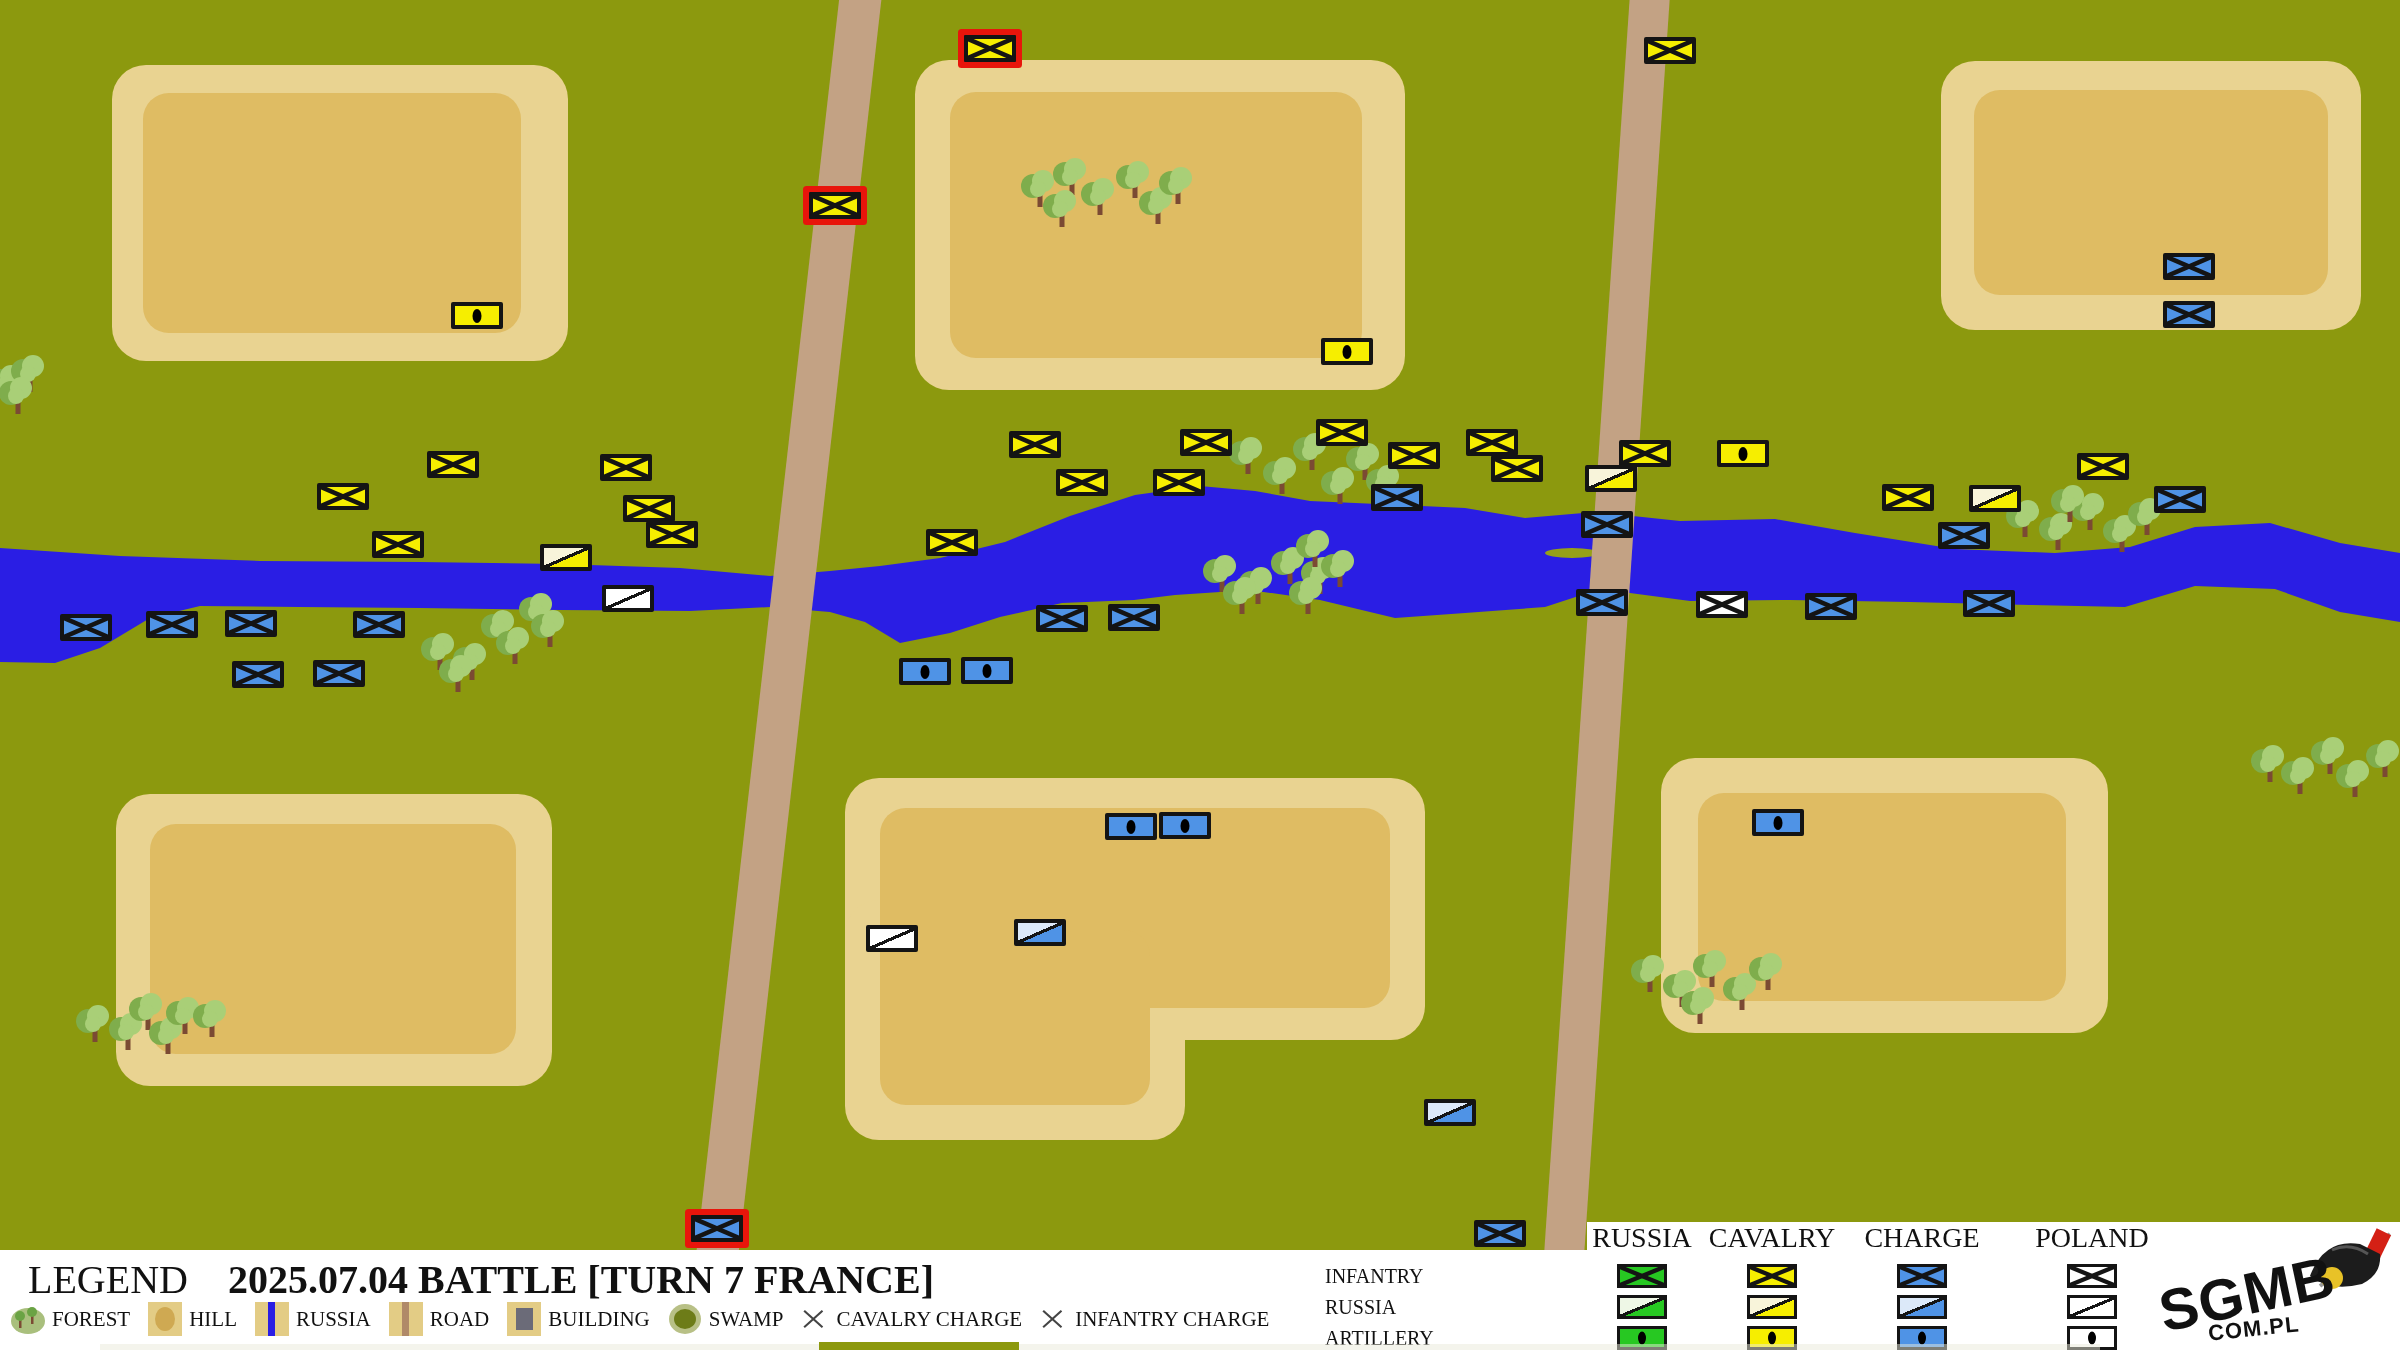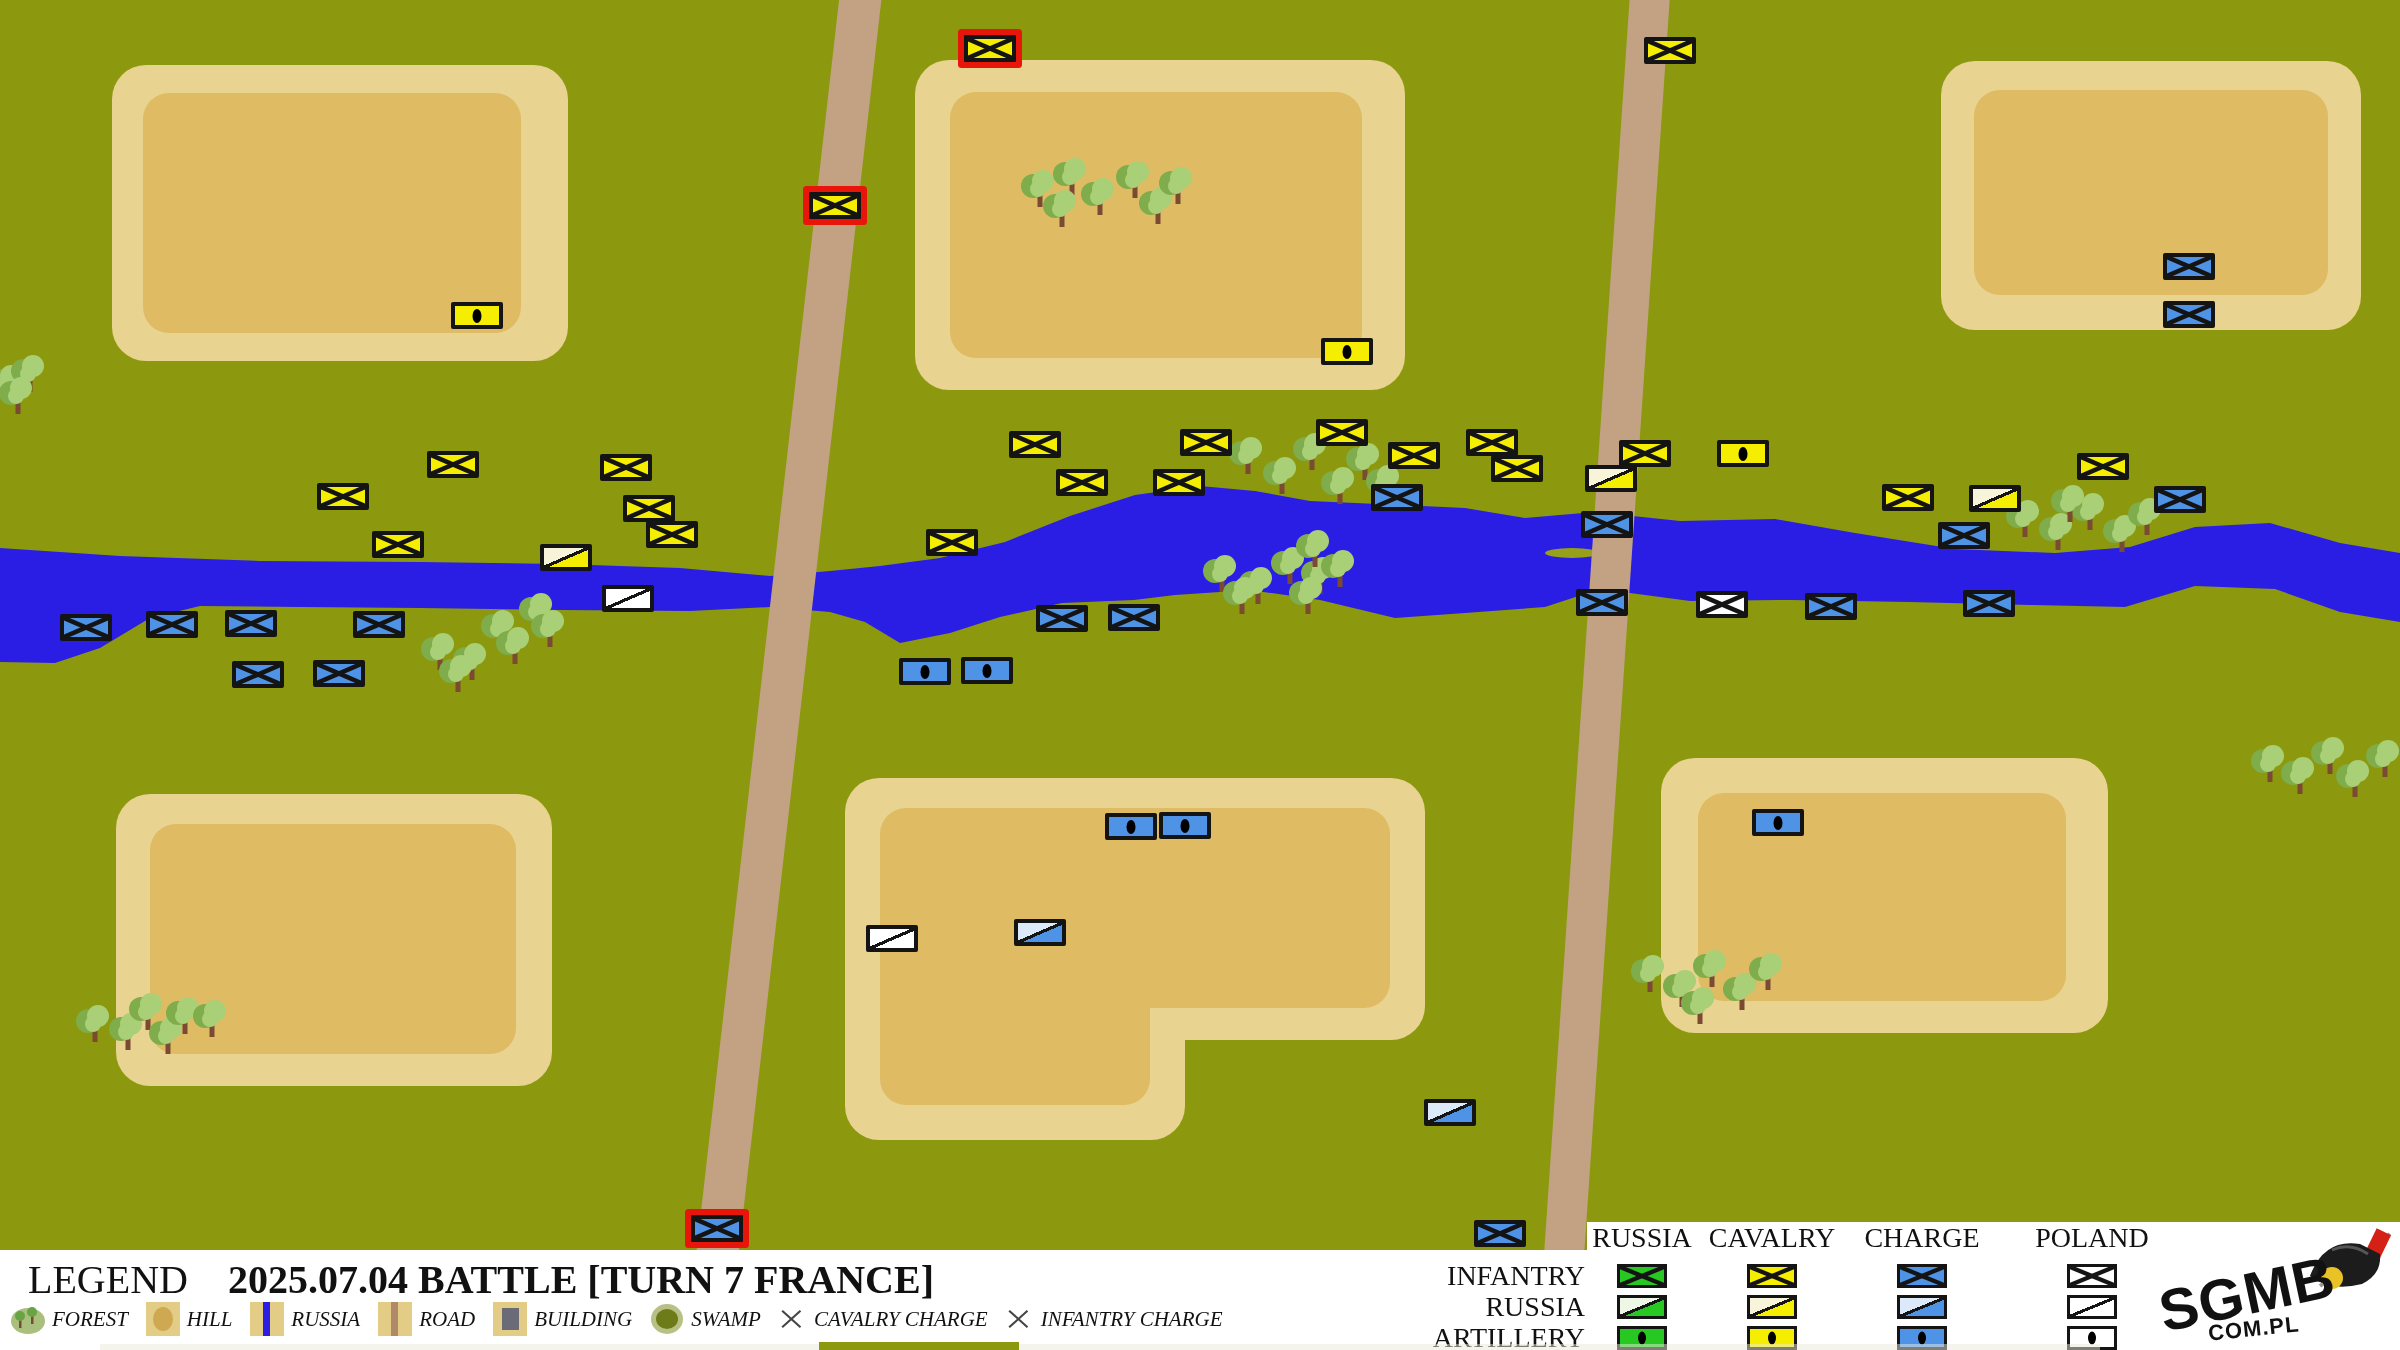--- a/index.html
+++ b/index.html
@@ -13,27 +13,27 @@
   .unit svg{display:block;width:100%;height:100%;}
   .unit.charge{box-shadow:0 0 0 6px #e8150b;border-radius:1px;}
   .unit .dot{position:absolute;left:50%;top:50%;width:9px;height:14px;
         transform:translate(-50%,-50%);background:#000;border-radius:50%;}
   
   #legend-bar{position:absolute;left:0;top:1250px;width:2400px;height:100px;background:#fff;}
   #country-tab{position:absolute;left:1587px;top:1222px;width:813px;height:30px;background:#fff;}
   #legend-title{position:absolute;left:28px;top:1256px;font-size:40px;color:#111;}
   #battle-title{position:absolute;left:228px;top:1256px;font-size:40px;color:#111;font-weight:bold;}
   #terrain-legend{position:absolute;left:10px;top:1300px;height:38px;display:flex;
-        align-items:center;color:#111;font-style:italic;}
+        align-items:center;color:#111;}
   .tl-item{display:flex;align-items:center;margin-right:17px;}
   .tl-item .lbl{font-size:21px;margin-left:6px;white-space:nowrap;}
   .tl-item svg{display:block;}
   
   .col-header{position:absolute;font-size:28px;color:#111;transform:translateX(-50%);}
-  .row-label{position:absolute;font-size:28px;color:#111;text-align:right;transform:translateY(-50%);}
+  .row-label{position:absolute;font-size:20px;color:#111;text-align:left;transform:translateY(-50%);}
   .tbl-unit{position:absolute;width:50px;height:24px;box-sizing:border-box;
         border:3px solid #141414;transform:translate(-50%,-50%);}
   .tbl-unit .dot{position:absolute;left:50%;top:50%;width:8px;height:13px;
         transform:translate(-50%,-50%);background:#000;border-radius:50%;}
   .tbl-unit svg{display:block;width:100%;height:100%;}
   
   #logo{position:absolute;left:2150px;top:1238px;width:250px;height:112px;
         font-family:"Liberation Sans", sans-serif;}
   #logo-text{position:absolute;left:8px;top:22px;font-size:58px;font-weight:bold;
         color:#111;transform:rotate(-12deg);letter-spacing:1px;}

